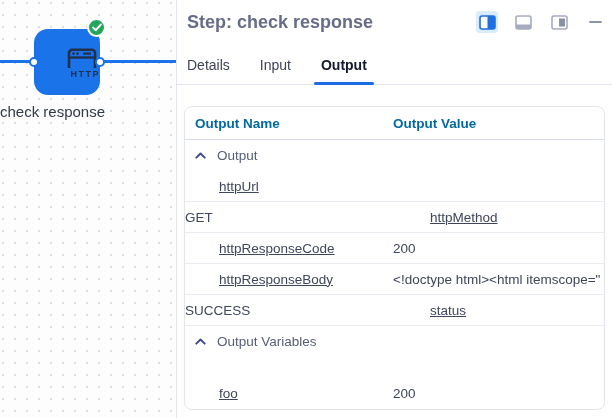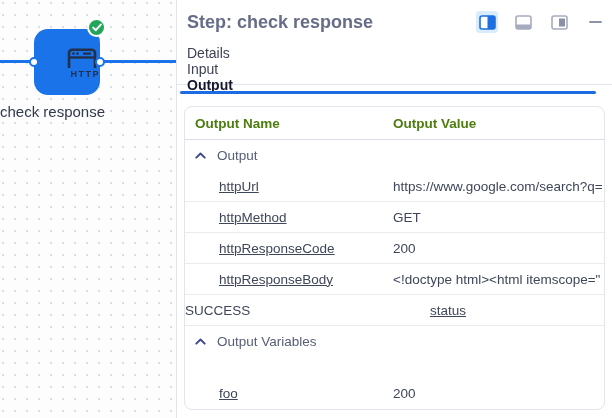--- a/index.html
+++ b/index.html
@@ -33,33 +33,33 @@
   .panel-header { display:flex; align-items:center; justify-content:space-between;
                   padding:10px 6px 0 10px; height:34px; }
   .panel-title { font-size:18px; font-weight:bold; color:#676c87; }
   .header-actions { display:flex; align-items:center; gap:14px; }
   .icon-btn { width:22px; height:22px; display:flex; align-items:center;
               justify-content:center; border-radius:4px; cursor:pointer; }
   .icon-btn.active { background:#d9ecfc; }
   .minus-glyph { width:13px; height:2px; background:#8d93a8; border-radius:1px; display:block; }
 
   .tabs { display:flex; align-items:stretch; height:40px; margin-top:11px;
-          padding-left:3px; border-bottom:1px solid #e3e6ec;flex-direction:column; }
+          padding-left:3px; border-bottom:1px solid #e3e6ec; }
   .tab { position:relative; display:flex; align-items:center; padding:0 7px;
          margin-right:16px; font-size:14px; color:#3e4354; cursor:pointer; }
   .tab.active { font-weight:bold; color:#14182b; }
   .tab.active::after { content:""; position:absolute; left:0; right:0; bottom:-1px;
                        height:3px; background:#1b6be3; border-radius:2px; }
 
   
   .out-table { margin:21px 7px 0 7px; width:421px; border:1px solid #e3e5ec;
                border-radius:8px; overflow:hidden; background:#fff; }
   .trow { display:flex; align-items:center; height:31px; }
   .thead { height:33px; border-bottom:1px solid #dadde5; }
-  .thead .cell { font-weight:bold; color:#4d7c0f; }
+  .thead .cell { font-weight:bold; color:#0369a1; }
   .cell { font-size:13.5px; color:#3f4659; white-space:nowrap; }
   .cell-name { width:208px; flex:0 0 208px; padding-left:10px; overflow:hidden; }
   .cell-value { flex:1; overflow:hidden; }
   .trow.data { border-bottom:1px solid #eaebf1; }
   .trow.data:last-child { border-bottom:none;margin-top:21px; }
   .trow.data .cell-name { padding-left:34px;text-decoration:underline; }
   .trow.group { }
   .group-name { display:flex; align-items:center; gap:11px; padding-left:10px; }
   .group-label { font-size:13.5px; color:#565e75; }
 </style>
@@ -141,25 +141,24 @@
         <div class="group-name">
           <svg width="11" height="7" viewBox="0 0 11 7">
             <polyline points="1.3,5.7 5.5,1.5 9.7,5.7" fill="none" stroke="#3d4a8f" stroke-width="1.9" stroke-linecap="round" stroke-linejoin="round"></polyline>
           </svg>
           <span class="group-label">Output</span>
         </div>
       </div>
 
       <div class="trow data">
         <div class="cell cell-name">httpUrl</div>
-        <div class="cell cell-value">https://www.google.com/search?q=</div>
       </div>
       <div class="trow data">
+        <div class="cell cell-value">GET</div>
         <div class="cell cell-name">httpMethod</div>
-        <div class="cell cell-value">GET</div>
       </div>
       <div class="trow data">
         <div class="cell cell-name">httpResponseCode</div>
         <div class="cell cell-value">200</div>
       </div>
       <div class="trow data">
         <div class="cell cell-name">httpResponseBody</div>
         <div class="cell cell-value">&lt;!doctype html&gt;&lt;html itemscope="</div>
       </div>
       <div class="trow data">

